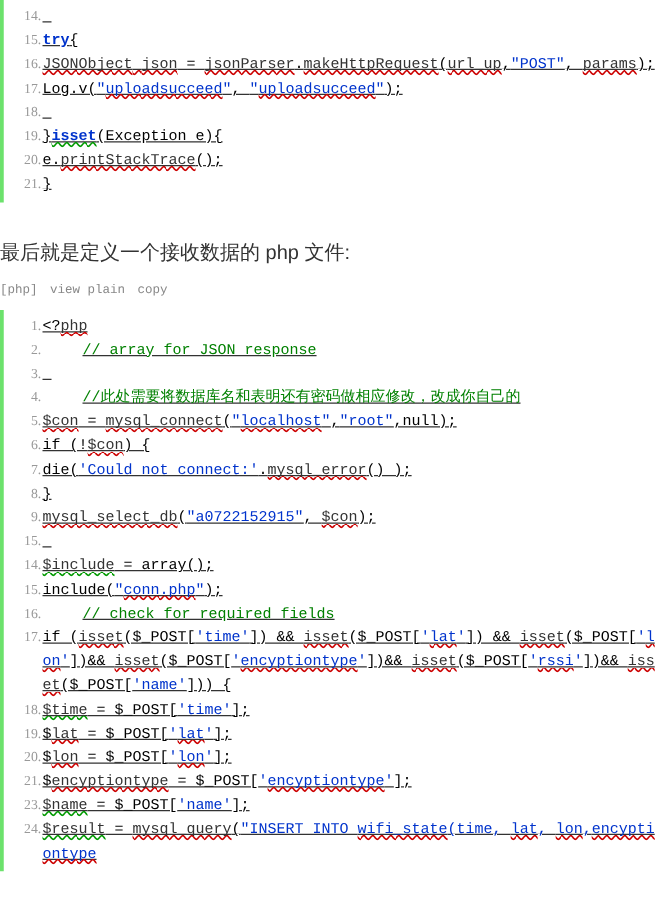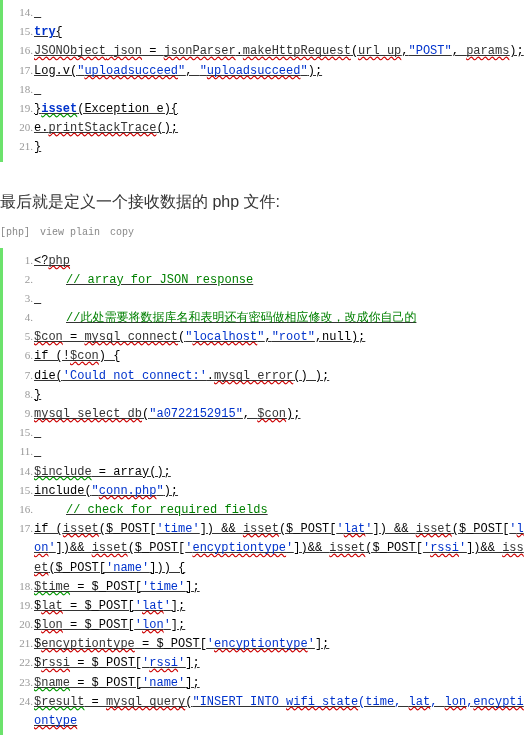--- a/index.html
+++ b/index.html
@@ -99,24 +99,20 @@
     </div>
     <div class="code-line">
       <span class="line-num">9.</span>
       <span class="line-content"><span class="err">mysql_select_db</span><span class="plain">(</span><span class="str">"a0722152915"</span><span class="plain">, </span><span class="err">$con</span><span class="plain">);</span></span>
     </div>
     <div class="code-line">
       <span class="line-num">15.</span>
       <span class="line-content">&nbsp;</span>
     </div>
     <div class="code-line">
-      <span class="line-num">11.</span>
-      <span class="line-content">&nbsp;</span>
-    </div>
-    <div class="code-line">
       <span class="line-num">14.</span>
       <span class="line-content"><span class="err-g">$include</span><span class="plain"> = array();</span></span>
     </div>
     <div class="code-line">
       <span class="line-num">15.</span>
       <span class="line-content"><span class="plain">include(</span><span class="str">"</span><span class="str err">conn.php</span><span class="str">"</span><span class="plain">);</span></span>
     </div>
     <div class="code-line">
       <span class="line-num">16.</span>
       <span class="line-content"><span class="comment">// check for required fields</span></span>
@@ -135,24 +131,20 @@
     </div>
     <div class="code-line">
       <span class="line-num">20.</span>
       <span class="line-content"><span class="plain">$</span><span class="err">lon</span><span class="plain"> = $_POST[</span><span class="str">'</span><span class="str err">lon</span><span class="str">'</span><span class="plain">];</span></span>
     </div>
     <div class="code-line">
       <span class="line-num">21.</span>
       <span class="line-content"><span class="plain">$</span><span class="err">encyptiontype</span><span class="plain"> = $_POST[</span><span class="str">'</span><span class="str err">encyptiontype</span><span class="str">'</span><span class="plain">];</span></span>
     </div>
     <div class="code-line">
-      <span class="line-num">22.</span>
-      <span class="line-content"><span class="plain">$</span><span class="err">rssi</span><span class="plain"> = $_POST[</span><span class="str">'</span><span class="str err">rssi</span><span class="str">'</span><span class="plain">];</span></span>
-    </div>
-    <div class="code-line">
       <span class="line-num">23.</span>
       <span class="line-content"><span class="err-g">$name</span><span class="plain"> = $_POST[</span><span class="str">'name'</span><span class="plain">];</span></span>
     </div>
     <div class="code-line">
       <span class="line-num">24.</span>
       <span class="line-content"><span class="err-g">$result</span><span class="plain"> = </span><span class="err">mysql_query</span><span class="plain">(</span><span class="str">"INSERT INTO </span><span class="str err">wifi_state</span><span class="str">(time, </span><span class="str err">lat</span><span class="str">, </span><span class="str err">lon</span><span class="str">,</span><span class="str err">encyptiontype</span></span>
     </div>
   </div>
 
 </body></html>

